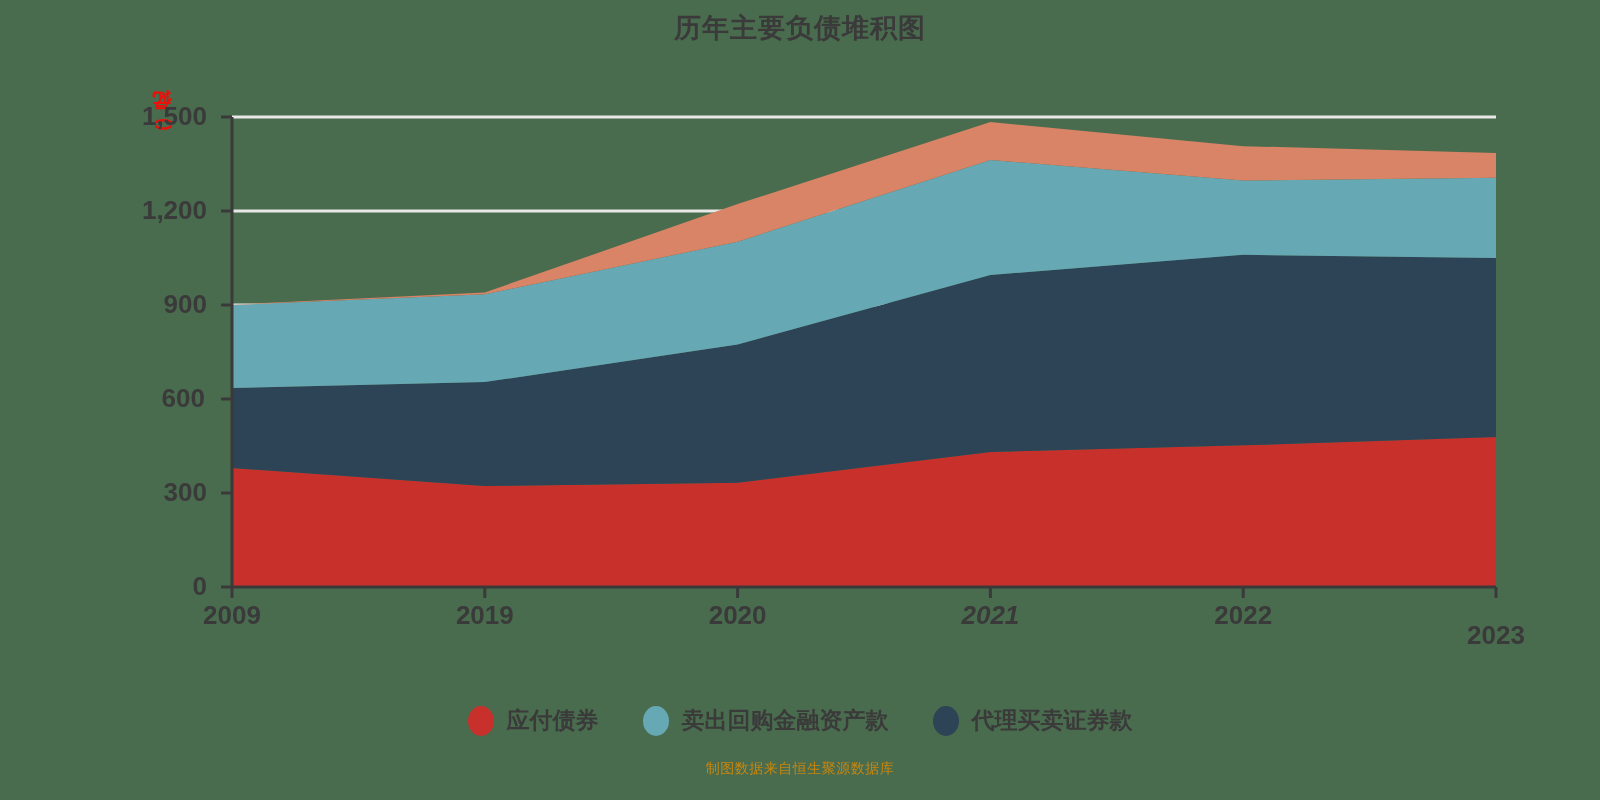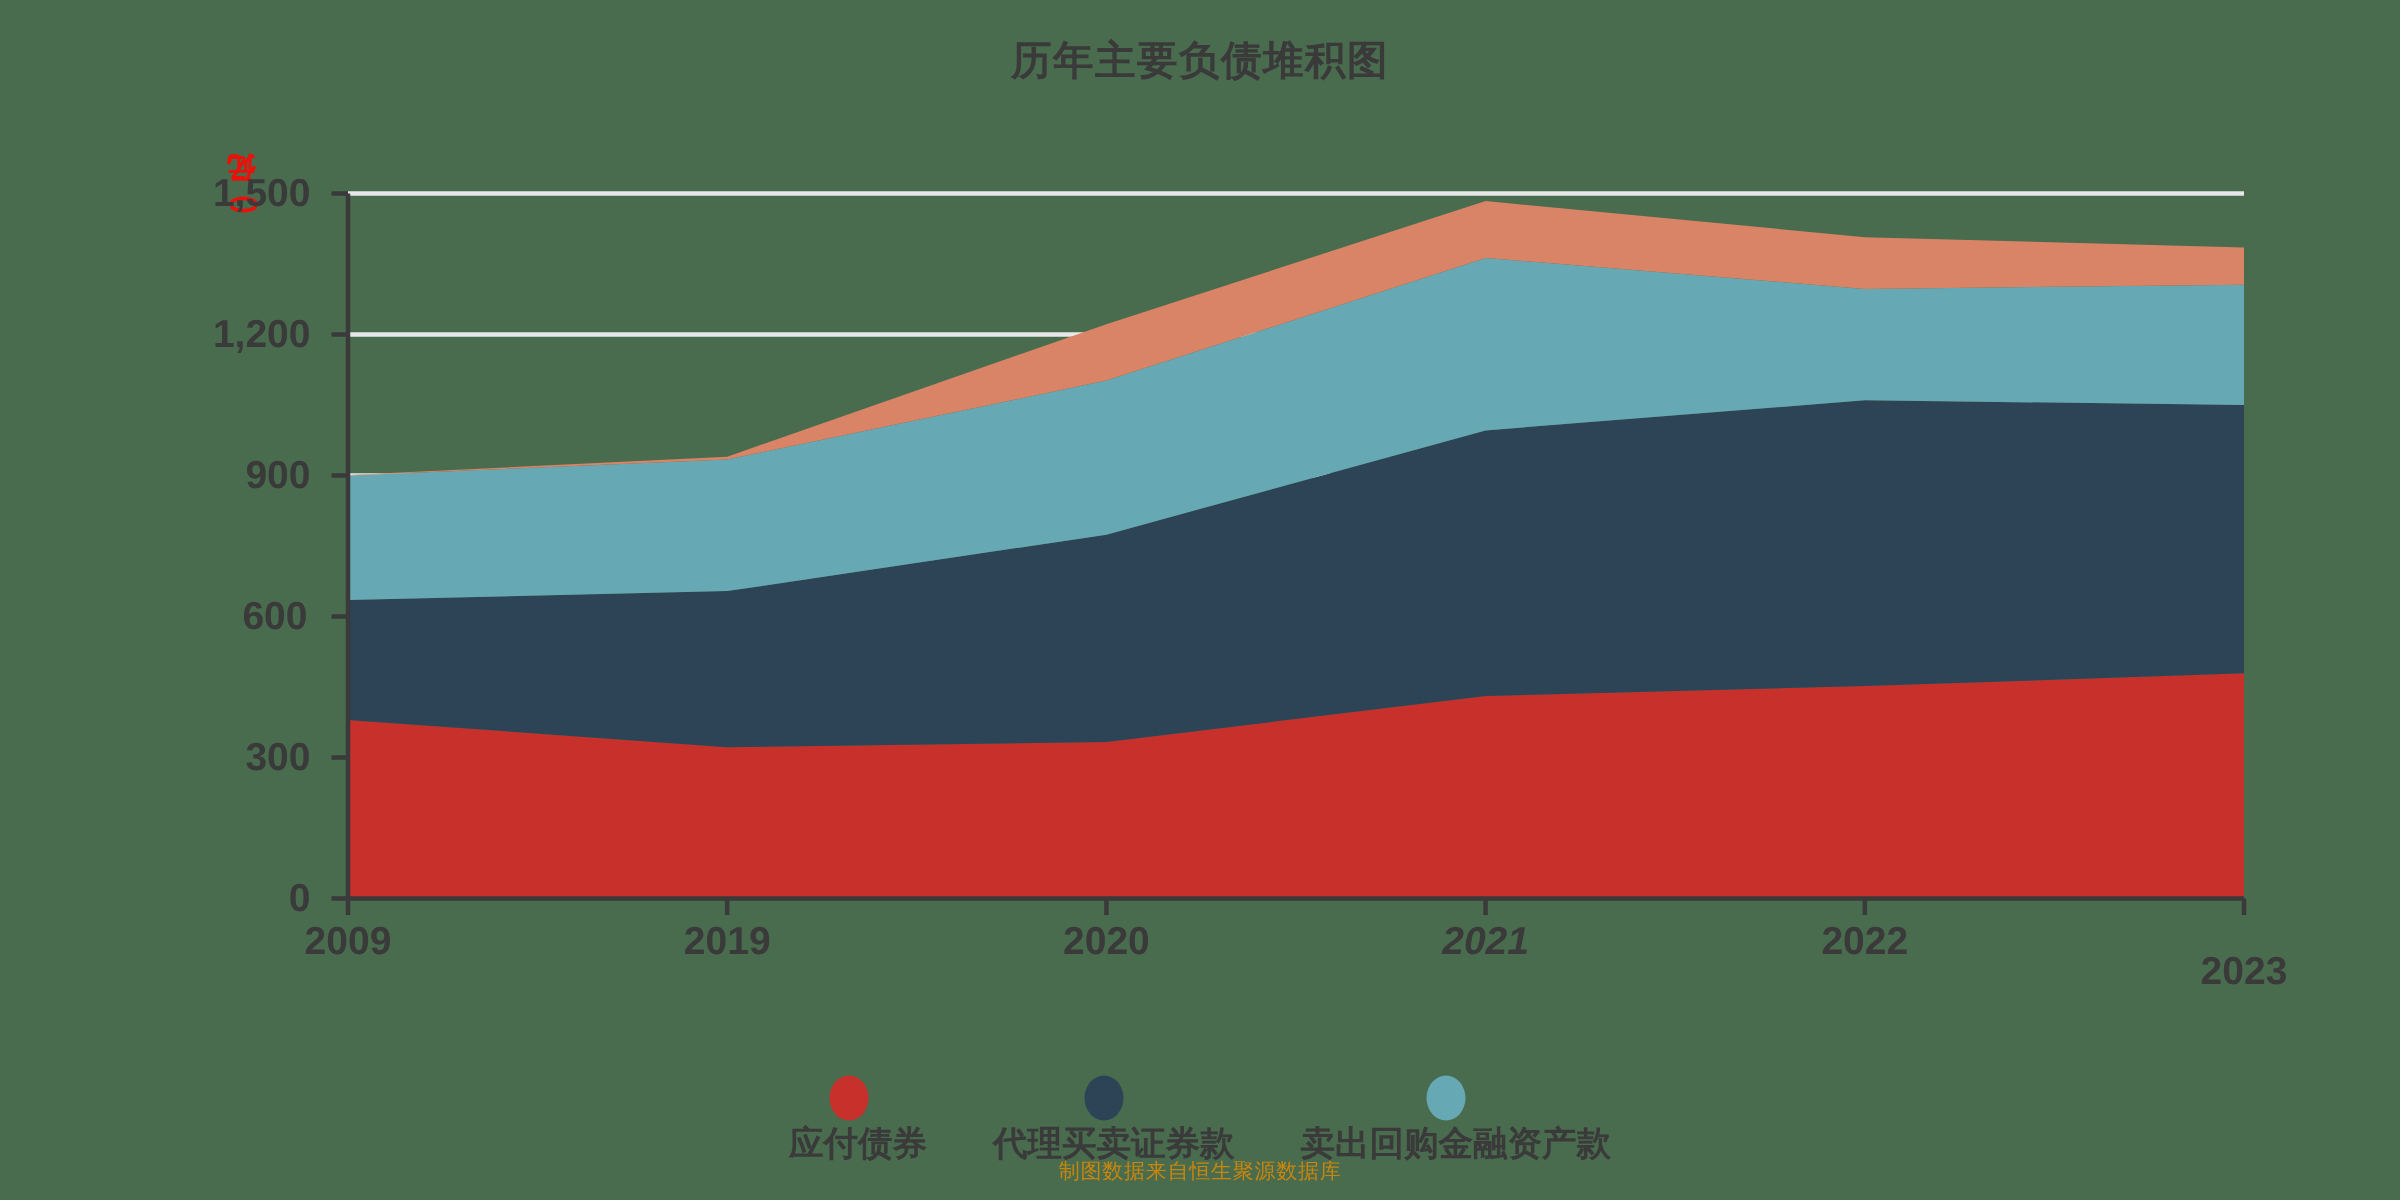--- a/index.html
+++ b/index.html
@@ -12,21 +12,20 @@
     background: #4a6c4e;
     font-family: "Liberation Sans", sans-serif;
     overflow: hidden;
     position: relative;
   }
   #chart-root {
     position: absolute;
     left: 0; top: 0;
     width: 1600px;
     height: 756px;
-    margin-top: 12px;
   }
   .chart-title {
     position: absolute;
     left: 0;
     top: 10px;
     width: 1600px;
     text-align: center;
     font-size: 27px;
     font-weight: bold;
     color: #3a3a3a;
@@ -73,21 +72,20 @@
     top: 705px;
     width: 1600px;
     display: flex;
     flex-direction: row;
     justify-content: center;
     align-items: center;
     gap: 0px;
   }
   .legend-item {
     display: flex;
-    flex-direction: column;
     align-items: center;
     margin: 0 22px;
   }
   .legend-dot {
     width: 26px;
     height: 30px;
     border-radius: 50%;
     margin-right: 13px;
     flex: none;
   }
@@ -168,24 +166,24 @@
       <div class="tick-label xtick" style="left: 1183.2px; top: 600px;">2022</div>
       <div class="tick-label xtick" style="left: 1436px; top: 620px;">2023</div>
     </div>
 
   <div class="legend" id="legend">
       <div class="legend-item">
         <span class="legend-dot" style="background: rgb(200, 48, 43);"></span>
         <span class="legend-label">应付债券</span>
       </div>
       <div class="legend-item">
+        <span class="legend-dot" style="background: rgb(102, 168, 180);"></span>
+        <span class="legend-label">卖出回购金融资产款</span>
+      </div>
+      <div class="legend-item">
         <span class="legend-dot" style="background: rgb(45, 67, 86);"></span>
         <span class="legend-label">代理买卖证券款</span>
-      </div>
-      <div class="legend-item">
-        <span class="legend-dot" style="background: rgb(102, 168, 180);"></span>
-        <span class="legend-label">卖出回购金融资产款</span>
       </div>
     </div>
 
   <div class="footer-note">制图数据来自恒生聚源数据库</div>
 
 </div>
 
 </body></html>

